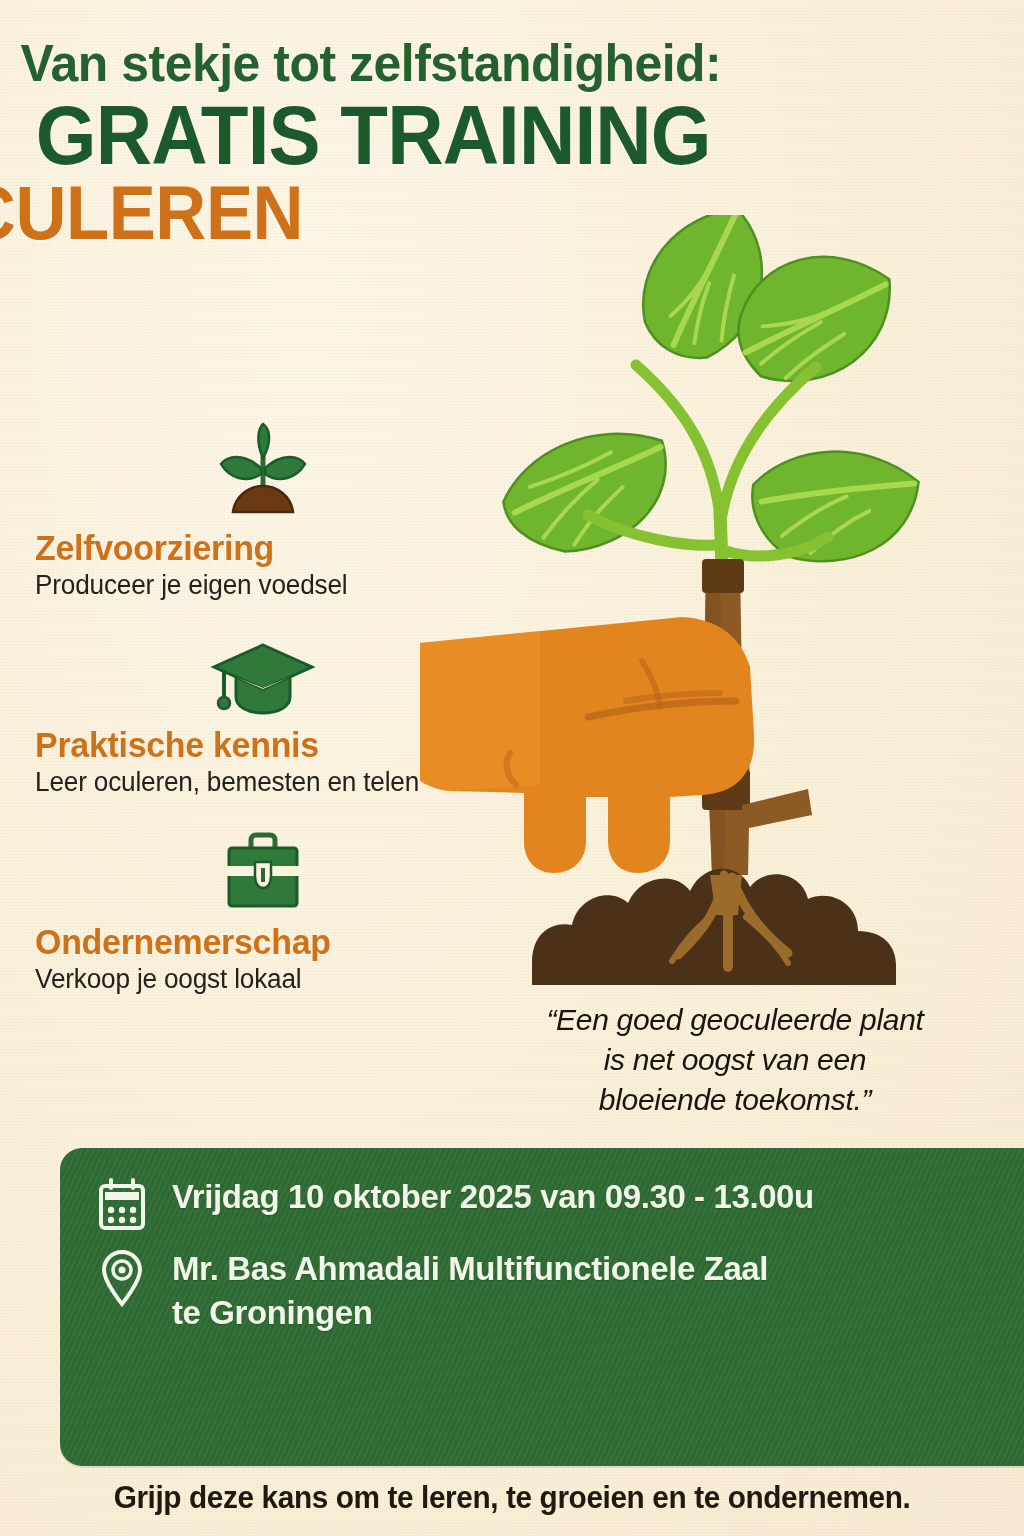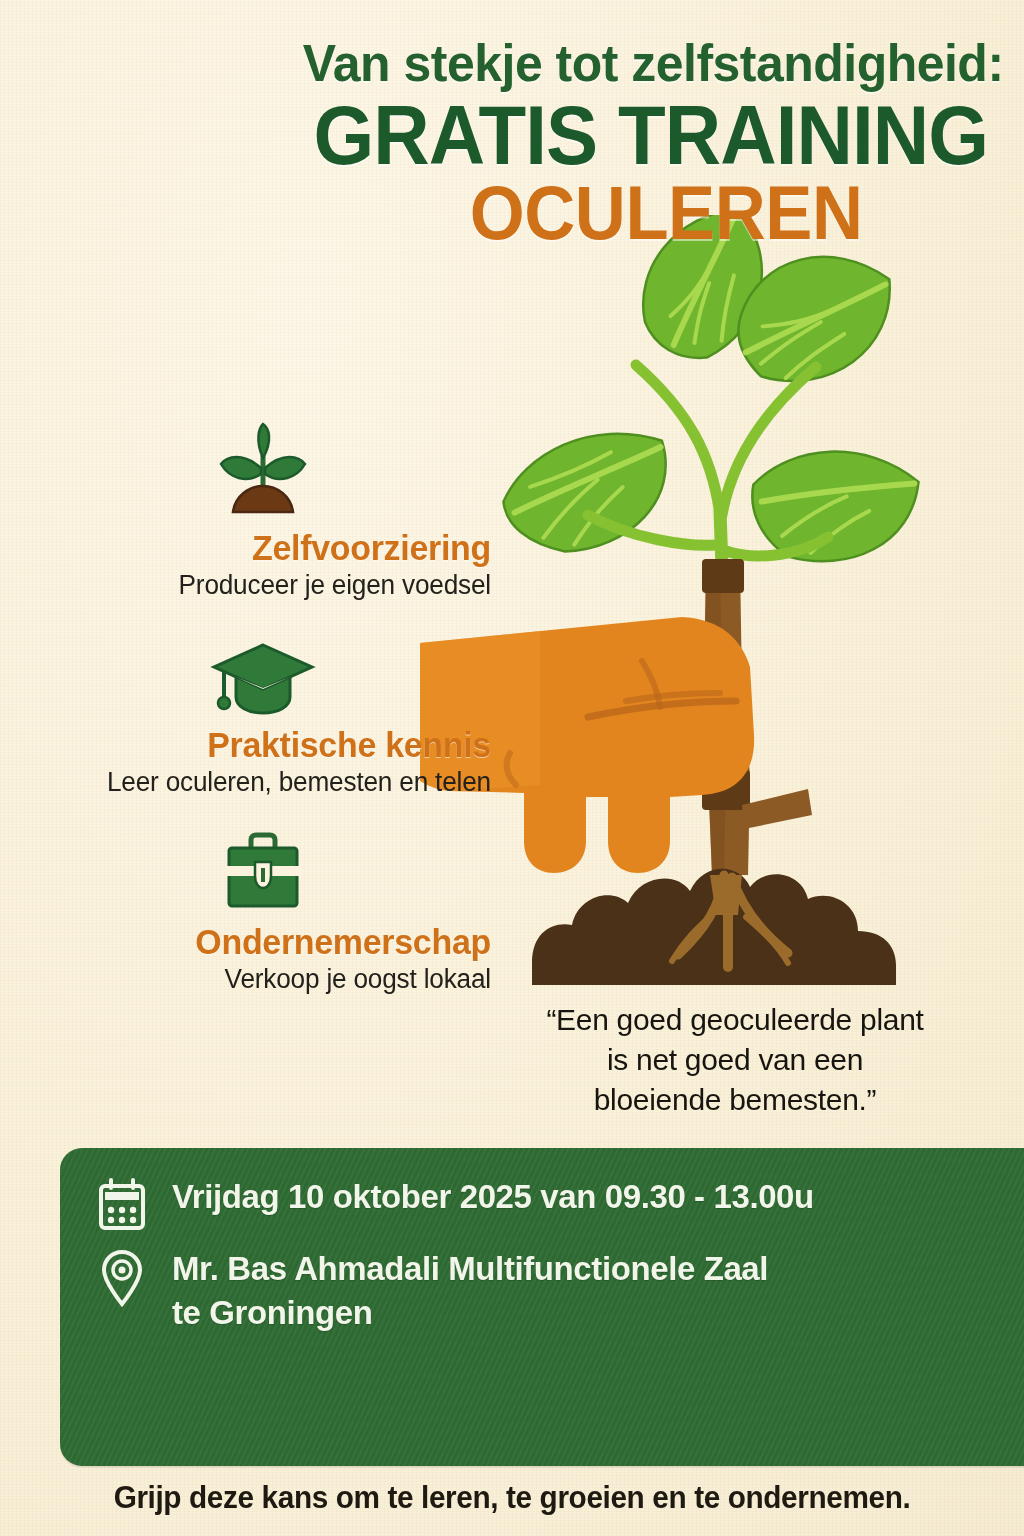--- a/index.html
+++ b/index.html
@@ -17,21 +17,21 @@
   }
   .grain{
     position:absolute;inset:0;pointer-events:none;
     background-image:
       repeating-linear-gradient(0deg, rgba(160,140,95,.035) 0 1px, rgba(0,0,0,0) 1px 3px),
       repeating-linear-gradient(90deg, rgba(160,140,95,.03) 0 1px, rgba(0,0,0,0) 1px 4px);
     mix-blend-mode:multiply;
   }
 
   
-  .head{position:absolute;left:0;right:0;top:36px;text-align:right;z-index:6;}
+  .head{position:absolute;left:0;right:0;top:36px;text-align:left;z-index:6;}
   .head-line1{
     font-size:52px;font-weight:bold;color:#24612f;
     letter-spacing:-.5px;line-height:1.05;
     font-stretch:condensed;
     transform:scaleX(.96);
     text-shadow:0 2px 0 rgba(255,255,255,.55);
     white-space:nowrap;
   }
   .head-line2{
     font-size:84px;font-weight:bold;color:#1d5a2b;
@@ -45,42 +45,42 @@
     font-size:76px;font-weight:bold;color:#cf7119;
     line-height:1.0;margin-top:-2px;
     letter-spacing:-.5px;
     transform:scaleX(.93) translateX(-135px);
     text-shadow:0 2px 0 rgba(255,255,255,.5);
     white-space:nowrap;
   }
 
   
   .features{position:absolute;left:28px;top:418px;width:470px;z-index:7;}
-  .feature{text-align:right;margin-bottom:22px;}
+  .feature{text-align:left;margin-bottom:22px;}
   .feature .ico{height:96px;display:flex;align-items:flex-end;justify-content:center;}
   .feature .ftitle{
     font-size:35px;font-weight:bold;color:#cf7119;
     margin-top:6px;letter-spacing:-.3px;
     transform:scaleX(.97);
     text-shadow:0 1px 0 rgba(255,255,255,.55);
     white-space:nowrap;
   }
   .feature .fsub{
     font-size:27px;color:#23211c;margin-top:2px;
     letter-spacing:-.2px;transform:scaleX(.97);
     white-space:nowrap;
   }
   #feature-0 .ico{height:104px;}
   #feature-1{margin-top:8px;}
   #feature-2{margin-top:18px;}
 
   
   .quote{
     position:absolute;left:500px;top:1000px;width:470px;
-    text-align:center;font-size:30px;
+    text-align:center;font-style:italic;font-size:30px;
     color:#17150f;line-height:1.33;z-index:7;
     letter-spacing:-.3px;
   }
 
   
   .art{position:absolute;left:420px;top:215px;width:600px;height:790px;z-index:4;}
   .art svg{width:100%;height:100%;display:block;}
 
   
   .infobox{
@@ -249,22 +249,22 @@
         </svg>
       </div>
       <div class="ftitle">Ondernemerschap</div>
       <div class="fsub">Verkoop je oogst lokaal</div>
     </div>
 
   </div>
 
   <div class="quote">
     <span>“Een goed geoculeerde plant</span><br>
-    <span>is net goed van een</span><br>
-    <span>bloeiende bemesten.”</span>
+    <span>is net oogst van een</span><br>
+    <span>bloeiende toekomst.”</span>
   </div>
 
   <div class="infobox">
     <div class="tex"></div>
 
     <div class="irow" id="info-row-0">
       <div class="iico">
         <svg width="50" height="54" viewBox="0 0 50 54">
           <rect x="4" y="8" width="42" height="42" rx="4" fill="none" stroke="#F2F6EA" stroke-width="4"></rect>
           <rect x="8" y="14" width="34" height="8" fill="#F2F6EA"></rect>

